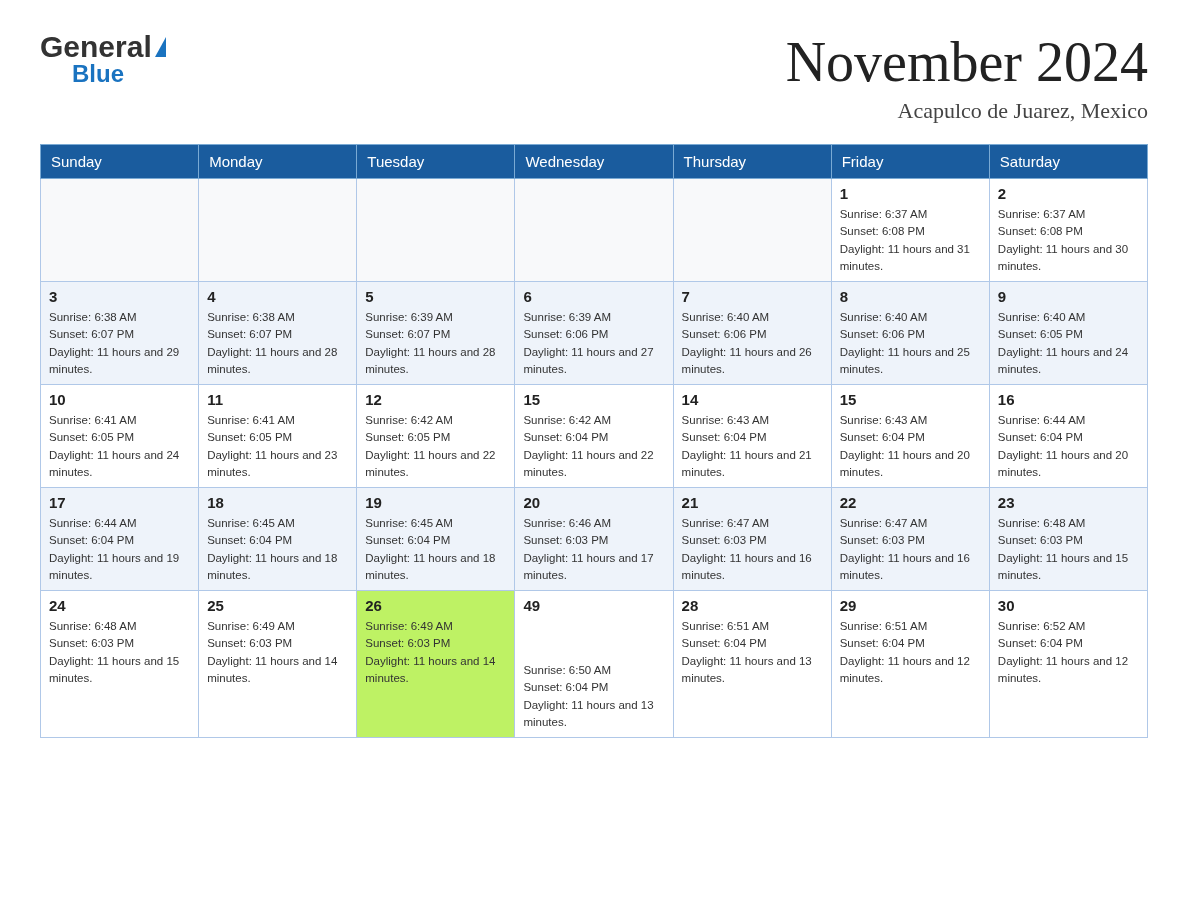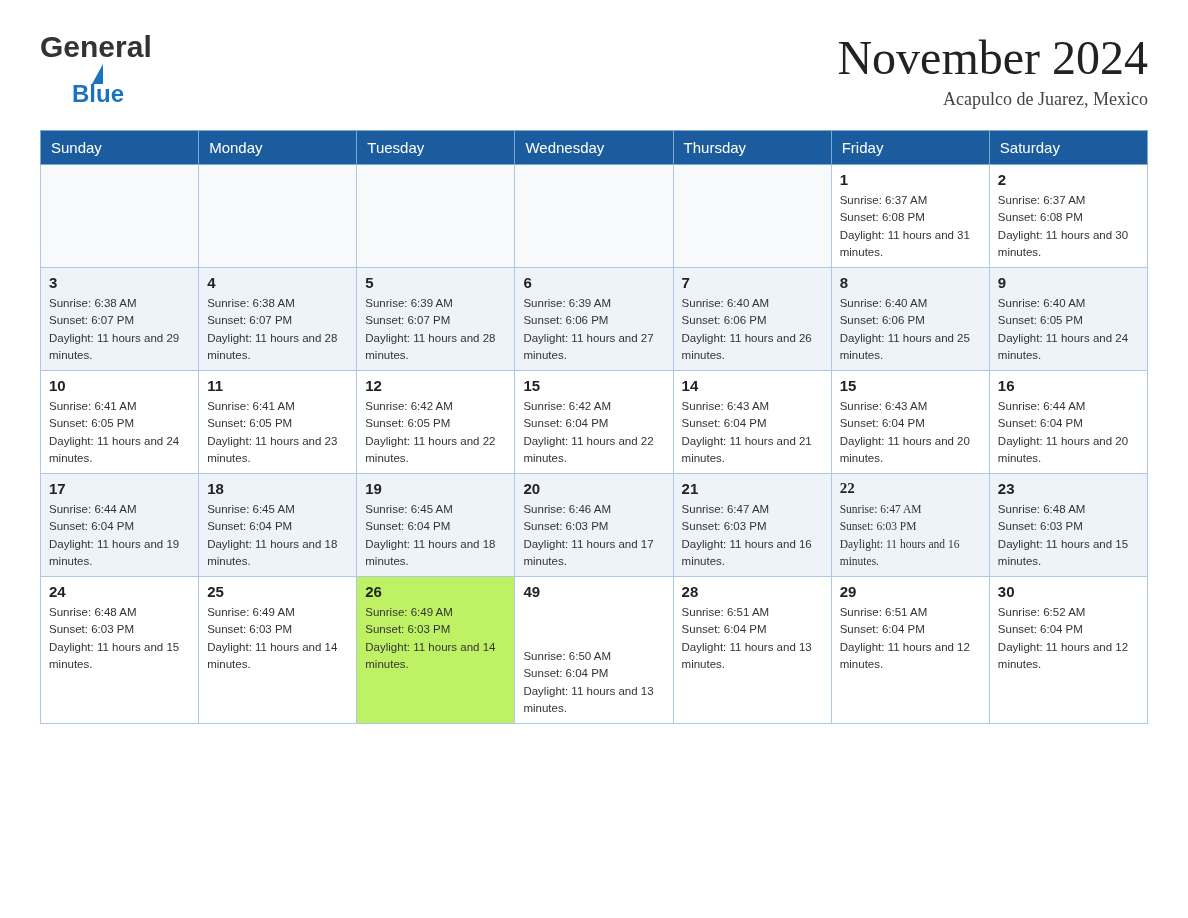--- a/index.html
+++ b/index.html
@@ -18,27 +18,27 @@
     }
     .logo {
       display: flex;
       flex-direction: column;
       align-items: flex-start;
     }
     .title-area {
       text-align: right;
     }
     .month-title {
-      font-size: 48px;
+      font-size: 56px;
       font-weight: normal;
       color: #222;
       font-family: Georgia, serif;
     }
     .location {
-      font-size: 18px;
+      font-size: 22px;
       color: #444;
       font-family: Georgia, serif;
       margin-top: 4px;
     }
     .calendar {
       width: 100%;
       border-collapse: collapse;
       border: 1px solid #999;
     }
     .calendar th {
@@ -78,21 +78,21 @@
     }
     .empty-cell {
       background: #f8f9fa !important;
     }
   </style>
 </head>
 <body>
 
 <div class="header">
   <div class="logo">
-    <div style="display:flex; align-items:center;flex-direction:column;">
+    <div style="display:flex; align-items:center;">
       <span style="font-size:30px; font-weight:bold; color:#333;">General</span>
       <span style="display:inline-block; width:0; height:0; border-left:11px solid transparent; border-bottom:20px solid #1a73c0; margin-left:3px; margin-bottom:0; vertical-align:bottom;"></span>
     </div>
     <div style="font-size:24px; font-weight:bold; color:#1a73c0; margin-left:32px; margin-top:-4px;">Blue</div>
   </div>
   <div class="title-area">
     <div class="month-title">November 2024</div>
     <div class="location">Acapulco de Juarez, Mexico</div>
   </div>
 </div>
@@ -241,21 +241,21 @@
           <div class="day-info" style="white-space: pre-line;">Sunrise: 6:46 AM
 Sunset: 6:03 PM
 Daylight: 11 hours and 17 minutes.</div>
         </td>
         <td style="background: rgb(238, 243, 250);">
           <span class="day-number">21</span>
           <div class="day-info" style="white-space: pre-line;">Sunrise: 6:47 AM
 Sunset: 6:03 PM
 Daylight: 11 hours and 16 minutes.</div>
         </td>
-        <td style="background: rgb(238, 243, 250); font-family: Liberation Serif, serif;">
+        <td style="background: rgb(238, 243, 250);">
           <span class="day-number">22</span>
           <div class="day-info" style="white-space: pre-line;">Sunrise: 6:47 AM
 Sunset: 6:03 PM
 Daylight: 11 hours and 16 minutes.</div>
         </td>
         <td style="background: rgb(238, 243, 250);">
           <span class="day-number">23</span>
           <div class="day-info" style="white-space: pre-line;">Sunrise: 6:48 AM
 Sunset: 6:03 PM
 Daylight: 11 hours and 15 minutes.</div>

